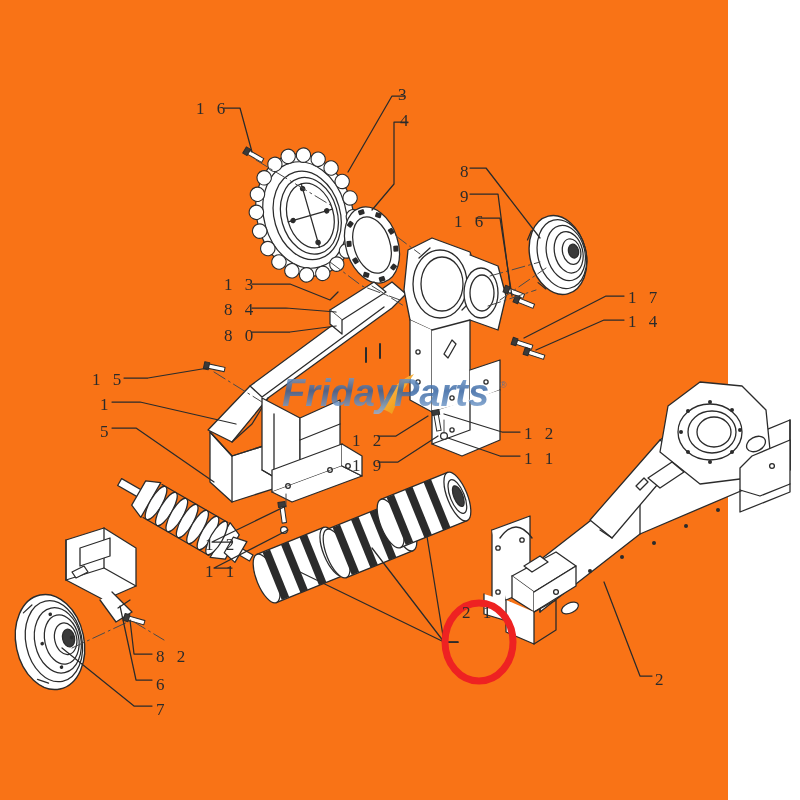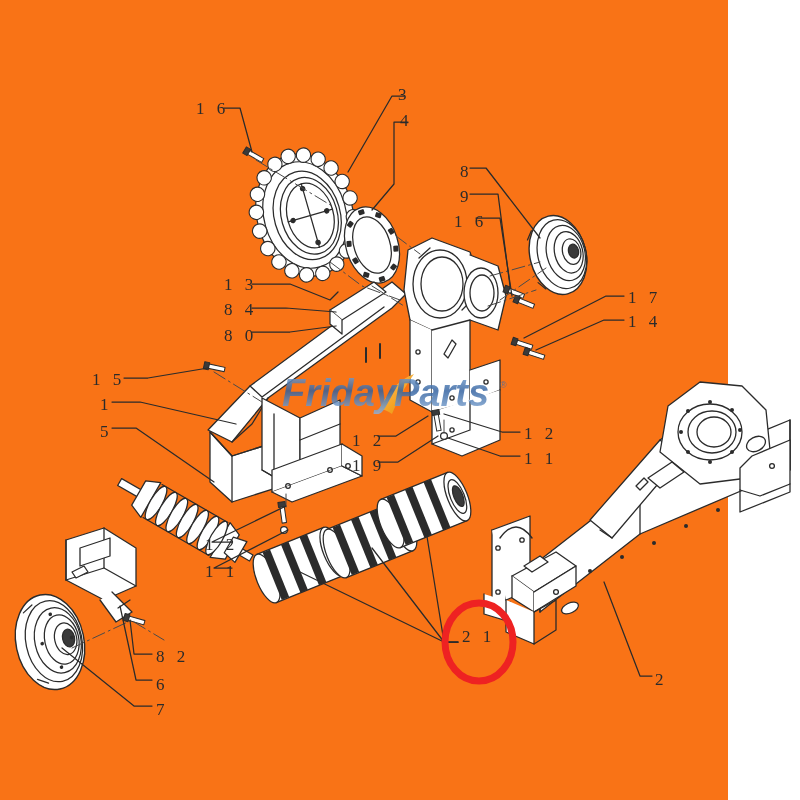--- a/index.html
+++ b/index.html
@@ -424,21 +424,21 @@
   <div class="callout-num" style="left:100px; top:423px">5</div>
   <div class="callout-num" style="left:352px; top:432px">1 2</div>
   <div class="callout-num" style="left:352px; top:457px">1 9</div>
   <div class="callout-num" style="left:524px; top:425px">1 2</div>
   <div class="callout-num" style="left:524px; top:450px">1 1</div>
   <div class="callout-num" style="left:205px; top:536px">1 2</div>
   <div class="callout-num" style="left:205px; top:563px">1 1</div>
   <div class="callout-num" style="left:156px; top:648px">8 2</div>
   <div class="callout-num" style="left:156px; top:676px">6</div>
   <div class="callout-num" style="left:156px; top:701px">7</div>
-  <div class="callout-num" style="left:462px; top:628px">2 1</div>
+  <div class="callout-num" style="left:462px; top:604px">2 1</div>
   <div class="callout-num" style="left:655px; top:671px">2</div>
 
   <div class="wm">
     <svg viewBox="0 0 232 44">
       <defs>
         <linearGradient id="gBlue" x1="0" y1="0" x2="0" y2="1">
           <stop offset="0%" stop-color="#88b0dc"></stop>
           <stop offset="45%" stop-color="#2f5f9e"></stop>
           <stop offset="100%" stop-color="#8fb4dd"></stop>
         </linearGradient>

